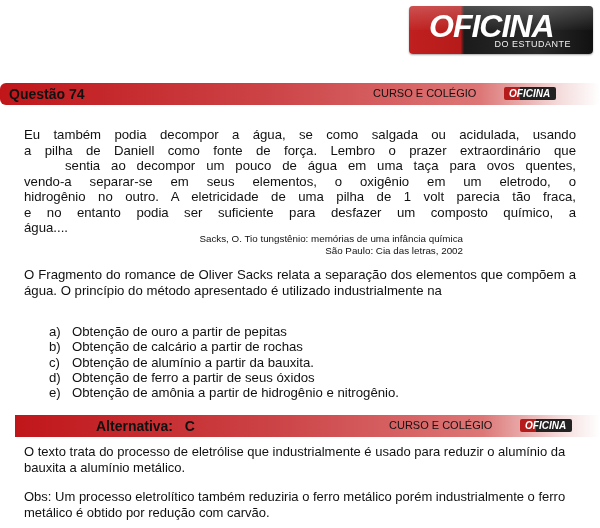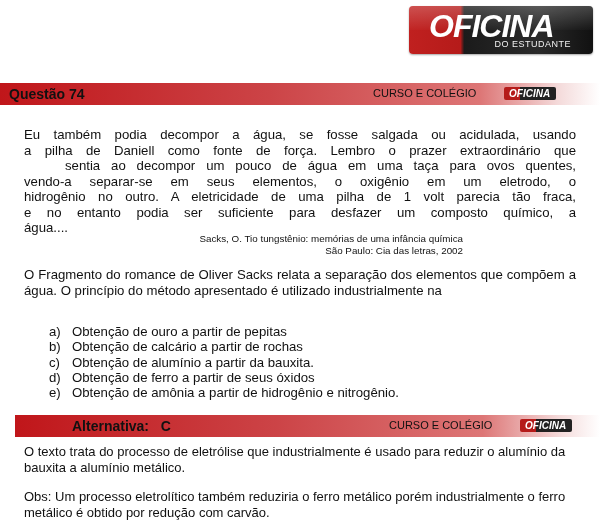--- a/index.html
+++ b/index.html
@@ -21,21 +21,21 @@
   
   .bar { position: absolute; height: 22px;
          background: linear-gradient(90deg, #c0161a 0%, #cc4447 45%, #dd7676 80%, #f4dada 93%, #ffffff 100%); }
   .bar .left { position: absolute; top: 3px; font-size: 14px; font-weight: bold; color: #111; }
   .bar .right { position: absolute; top: 4px; font-size: 11px; color: #111; }
   .mini-logo { position: absolute; top: 4px; width: 52px; height: 13px; border-radius: 2px;
                background: linear-gradient(90deg, #b51b1a 0 30%, #222 30% 100%); }
   .mini-logo span { position: absolute; left: 5px; top: 0px; font-size: 10px; line-height: 13px;
                font-weight: bold; font-style: italic; color: #fff; }
 
-  .bar1 { left: 0; top: 83px; width: 600px; }
+  .bar1 { left: 0; top: 83px; width: 600px; border-radius: 6px; }
   .bar1 .left { left: 9px; }
   .bar1 .right { left: 373px; }
   .bar1 .mini-logo { left: 504px; }
 
   .bar2 { left: 15px; top: 415px; width: 585px; }
   .bar2 .left { left: 57px; }
   .bar2 .right { left: 374px; }
   .bar2 .mini-logo { left: 505px; }
 
   .para { position: absolute; font-size: 13.2px; line-height: 15.5px; text-align: justify; }
@@ -62,21 +62,21 @@
 
 <div class="bar bar1">
   <span class="left">Questão 74</span>
   <span class="right">CURSO E COLÉGIO</span>
   <div class="mini-logo">
     <span>OFICINA</span>
   </div>
 </div>
 
 <div class="para p1">
-  <span style="text-align:justify;text-align-last:justify;">Eu também podia decompor a água, se fosse salgada ou acidulada, usando</span>
+  <span style="text-align:justify;text-align-last:justify;">Eu também podia decompor a água, se como salgada ou acidulada, usando</span>
   <span style="text-align-last:justify;">a pilha de Daniell como fonte de força. Lembro o prazer extraordinário que</span>
   <span style="text-align-last:justify;margin-left:41px;">sentia ao decompor um pouco de água em uma taça para ovos quentes,</span>
   <span style="text-align-last:justify;">vendo-a separar-se em seus elementos, o oxigênio em um eletrodo, o</span>
   <span style="text-align-last:justify;">hidrogênio no outro. A eletricidade de uma pilha de 1 volt parecia tão fraca,</span>
   <span style="text-align-last:justify;">e no entanto podia ser suficiente para desfazer um composto químico, a</span>
   <span>água....</span>
 </div>
 
 <div class="cite">
   <div>Sacks, O. Tio tungstênio: memórias de uma infância química</div>
@@ -102,21 +102,21 @@
     <span class="lbl">d)</span>
     <span>Obtenção de ferro a partir de seus óxidos</span>
   </div>
   <div class="opt">
     <span class="lbl">e)</span>
     <span>Obtenção de amônia a partir de hidrogênio e nitrogênio.</span>
   </div>
 </div>
 
 <div class="bar bar2">
-  <span class="left" style="white-space:pre;">Alternativa:   C</span>
+  <span class="left" style="white-space:pre;margin-left:24px;">Alternativa:   C</span>
   <span class="right">CURSO E COLÉGIO</span>
   <div class="mini-logo">
     <span>OFICINA</span>
   </div>
 </div>
 
 <div class="ans a1">O texto trata do processo de eletrólise que industrialmente é usado para reduzir o alumínio da bauxita a alumínio metálico.</div>
 <div class="ans a2">Obs: Um processo eletrolítico também reduziria o ferro metálico porém industrialmente o ferro metálico é obtido por redução com carvão.</div>
 
 </body></html>

